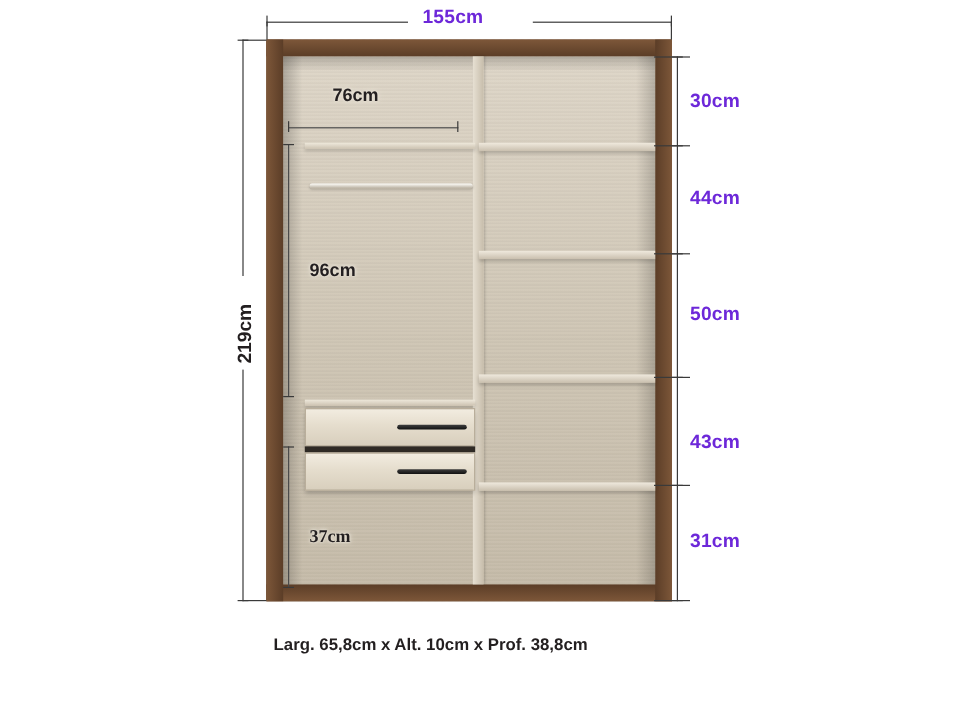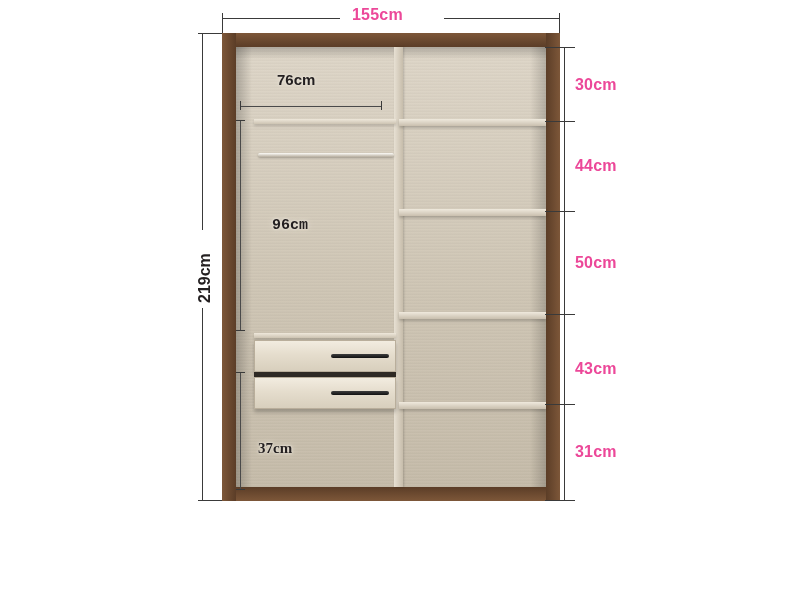--- a/index.html
+++ b/index.html
@@ -163,21 +163,21 @@
     position: absolute;
     background: #3a3a3a;
   }
   .tick.v { width: 1px; height: 9px; }
   .tick.h { height: 1px; width: 9px; }
 
   .dimlabel {
     position: absolute;
     font-size: 16px;
     font-weight: bold;
-    color: #ec4899;
+    color: #6d28d9;
     white-space: nowrap;
     letter-spacing: 0.2px;
   }
   .dimlabel-vert {
     position: absolute;
     font-size: 16px;
     font-weight: bold;
     color: #231f20;
     transform: rotate(-90deg);
     transform-origin: left top;
@@ -288,23 +288,24 @@
   <div class="dimlabel" style="left:575px; top:443px;">31cm</div>
 
   <div class="dimline h" style="left:240px; top:106px; width:142px; background:#4a4a4a;"></div>
   <div class="tick v" style="left:240px; top:101px;"></div>
   <div class="tick v" style="left:381px; top:101px;"></div>
   <div class="inner-label" style="left:277px; top:71px;">76cm</div>
 
   <div class="dimline v" style="left:240px; top:120px; height:210px; background:#4a4a4a;"></div>
   <div class="tick h" style="left:236px; top:120px;"></div>
   <div class="tick h" style="left:236px; top:330px;"></div>
-  <div class="inner-label" style="left:272px; top:217px;font-family:Liberation Mono, monospace;">96cm</div>
+  <div class="inner-label" style="left:258px; top:217px;">96cm</div>
 
   <div class="dimline v" style="left:240px; top:372px; height:118px; background:#4a4a4a;"></div>
   <div class="tick h" style="left:236px; top:372px;"></div>
   <div class="tick h" style="left:236px; top:489px;"></div>
   <div class="inner-label" style="left:258px; top:440px;font-family:Liberation Serif, serif;">37cm</div>
 
   <div class="notes">
+    <div>Larg. 65,8cm x Alt. 10cm x Prof. 38,8cm</div>
   </div>
 
 </div>
 
 </body></html>

